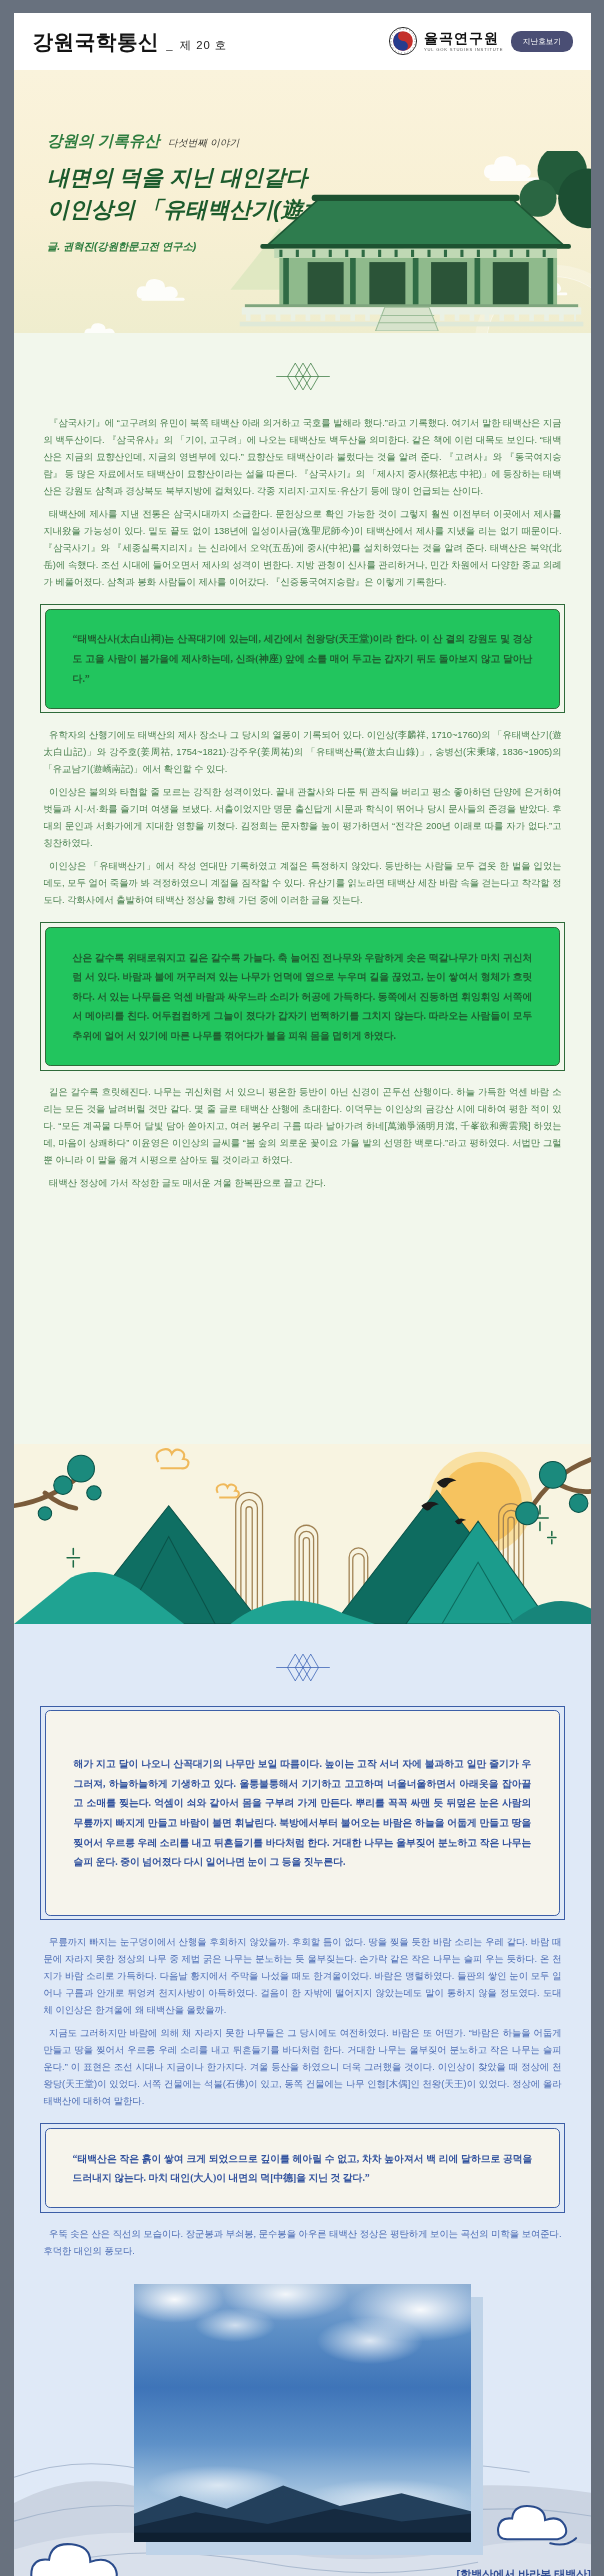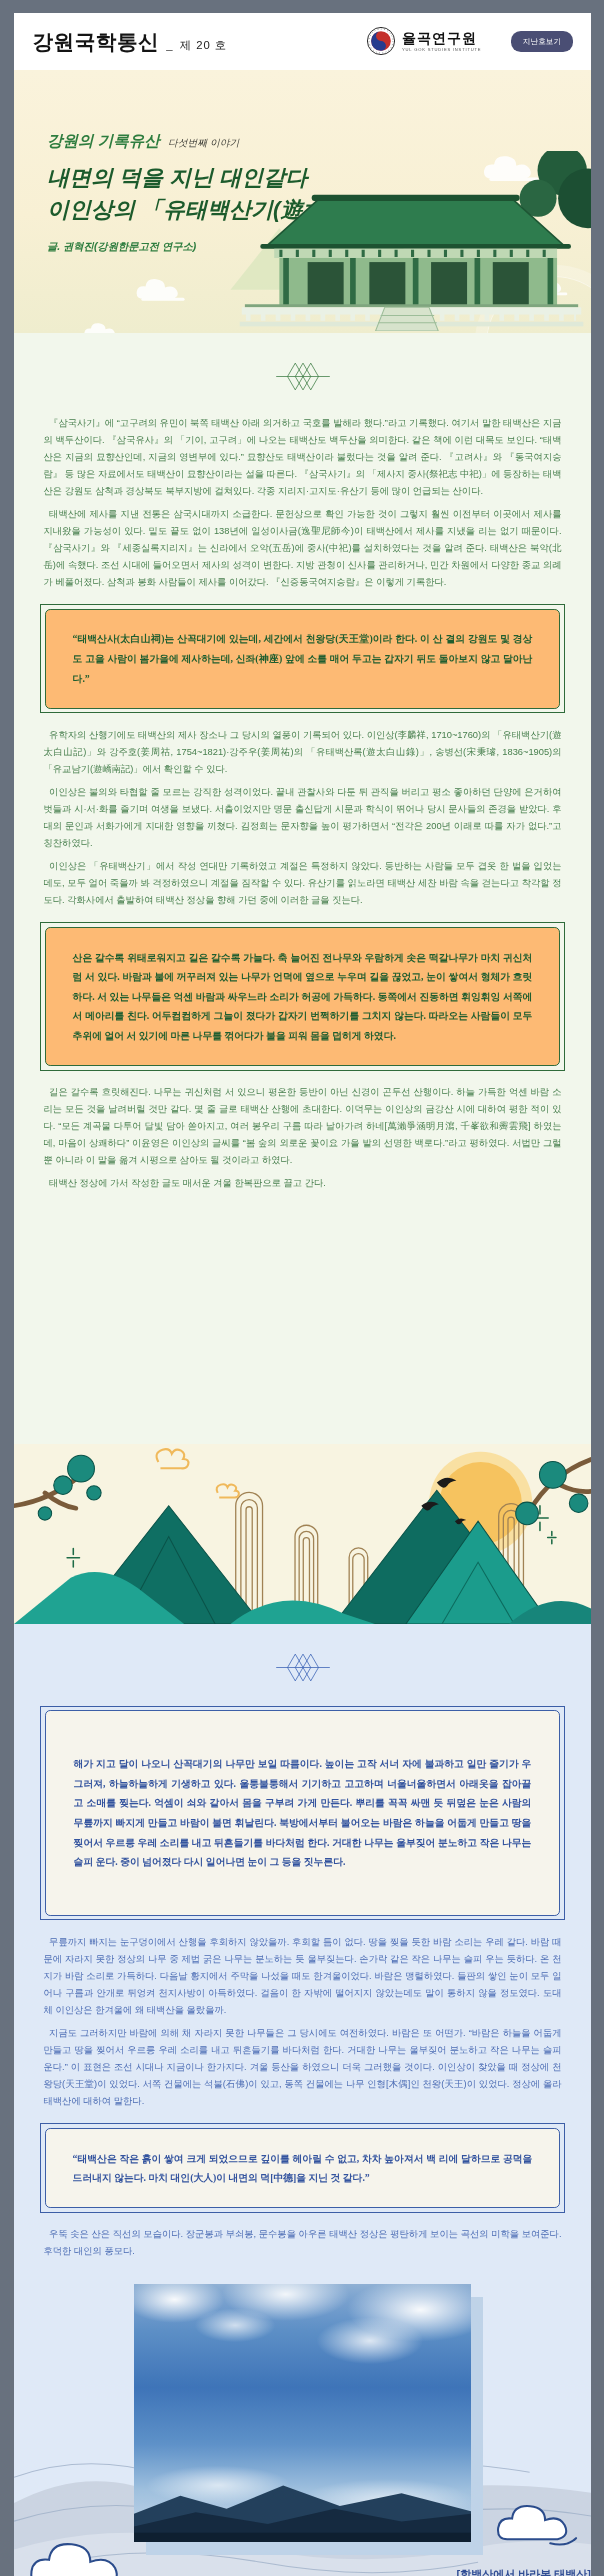--- a/index.html
+++ b/index.html
@@ -10,38 +10,38 @@
   
   .header{height:57px;background:#fff;display:flex;align-items:center;justify-content:space-between;padding:0 18.5px;box-sizing:border-box;}
   .masthead{display:flex;align-items:baseline;gap:7.2px;}
   .masthead .mtitle{font-size:20.6px;font-weight:bold;color:#141414;letter-spacing:0.5px;}
   .masthead .msep{font-size:11.3px;color:#333;}
   .masthead .missue{font-size:11.3px;color:#222;letter-spacing:1px;}
   .brand{display:flex;align-items:center;gap:6.2px;}
   .brand .btext{display:flex;flex-direction:column;line-height:1;}
   .brand .bko{font-size:14px;font-weight:bold;color:#111;letter-spacing:1px;}
   .brand .ben{font-size:4.1px;color:#555;letter-spacing:0.8px;margin-top:2.6px;}
-  .pastbtn{margin-left:24px;background:#4A4E74;color:#fff;border:none;border-radius:9.8px;padding:5.2px 11.3px;font-size:7.7px;cursor:pointer;font-family:inherit;}
+  .pastbtn{margin-left:2px;background:#4A4E74;color:#fff;border:none;border-radius:9.8px;padding:5.2px 11.3px;font-size:7.7px;cursor:pointer;font-family:inherit;}
 
   
   .hero{position:relative;height:263px;background:linear-gradient(180deg,#FAF3DC 0%,#F8F0D4 55%,#EFEDCE 100%);overflow:hidden;font-style:italic;}
   .hero-eyebrow{position:absolute;left:33px;top:61px;display:flex;align-items:baseline;gap:8.2px;}
   .hero-eyebrow .eb1{font-size:15.5px;font-weight:bold;color:#2E7D3F;}
   .hero-eyebrow .eb2{font-size:9.8px;color:#3B3B35;}
   .hero-title{position:absolute;left:33px;top:92px;font-size:22px;line-height:32px;font-weight:bold;color:#1C5B2C;}
   .hero-byline{position:absolute;left:33px;top:170px;font-size:10.3px;font-weight:bold;color:#2E7D3F;}
   .wcloud{position:absolute;opacity:.9;}
   .mring{position:absolute;right:-31px;top:206px;width:134px;height:134px;border:1px solid rgba(255,255,255,.55);border-radius:50%;box-shadow:0 0 0 11.3px rgba(255,255,255,.25);}
   .bldg{position:absolute;right:0;bottom:0;}
 
   
   .para{width:518px;margin:0 auto 6.2px auto;font-size:9.3px;line-height:17px;text-align:justify;text-indent:.6em;}
   .divider{display:block;margin:27px auto 19.6px auto;}
   .qbox{margin:13.4px 26px;border:0.8px solid;padding:3.6px;box-sizing:border-box;}
-  .qinner{border:0.8px solid;background:#fdba74;padding:19.6px 27px;border-radius:5.2px;}
+  .qinner{border:0.8px solid;background:#22c55e;padding:19.6px 27px;border-radius:5.2px;}
   .qtext{margin:0;font-size:9.8px;line-height:19.6px;font-weight:bold;text-align:justify;font-family:"Liberation Serif","DejaVu Serif",serif;}
 
   
   .sec-green{position:relative;height:1291px;background:#F2F7EC;overflow:hidden;}
   .sec-green .para{color:#477F4D;}
   .sec-green .qbox{border-color:#2F6B3A;}
   .sec-green .qinner{border-color:#2F6B3A;}
   .sec-green .qtext{color:#1F5E2F;}
   .divider.green{color:#3F7D46;}
   .band{position:absolute;left:0;right:0;bottom:0;height:180px;}

